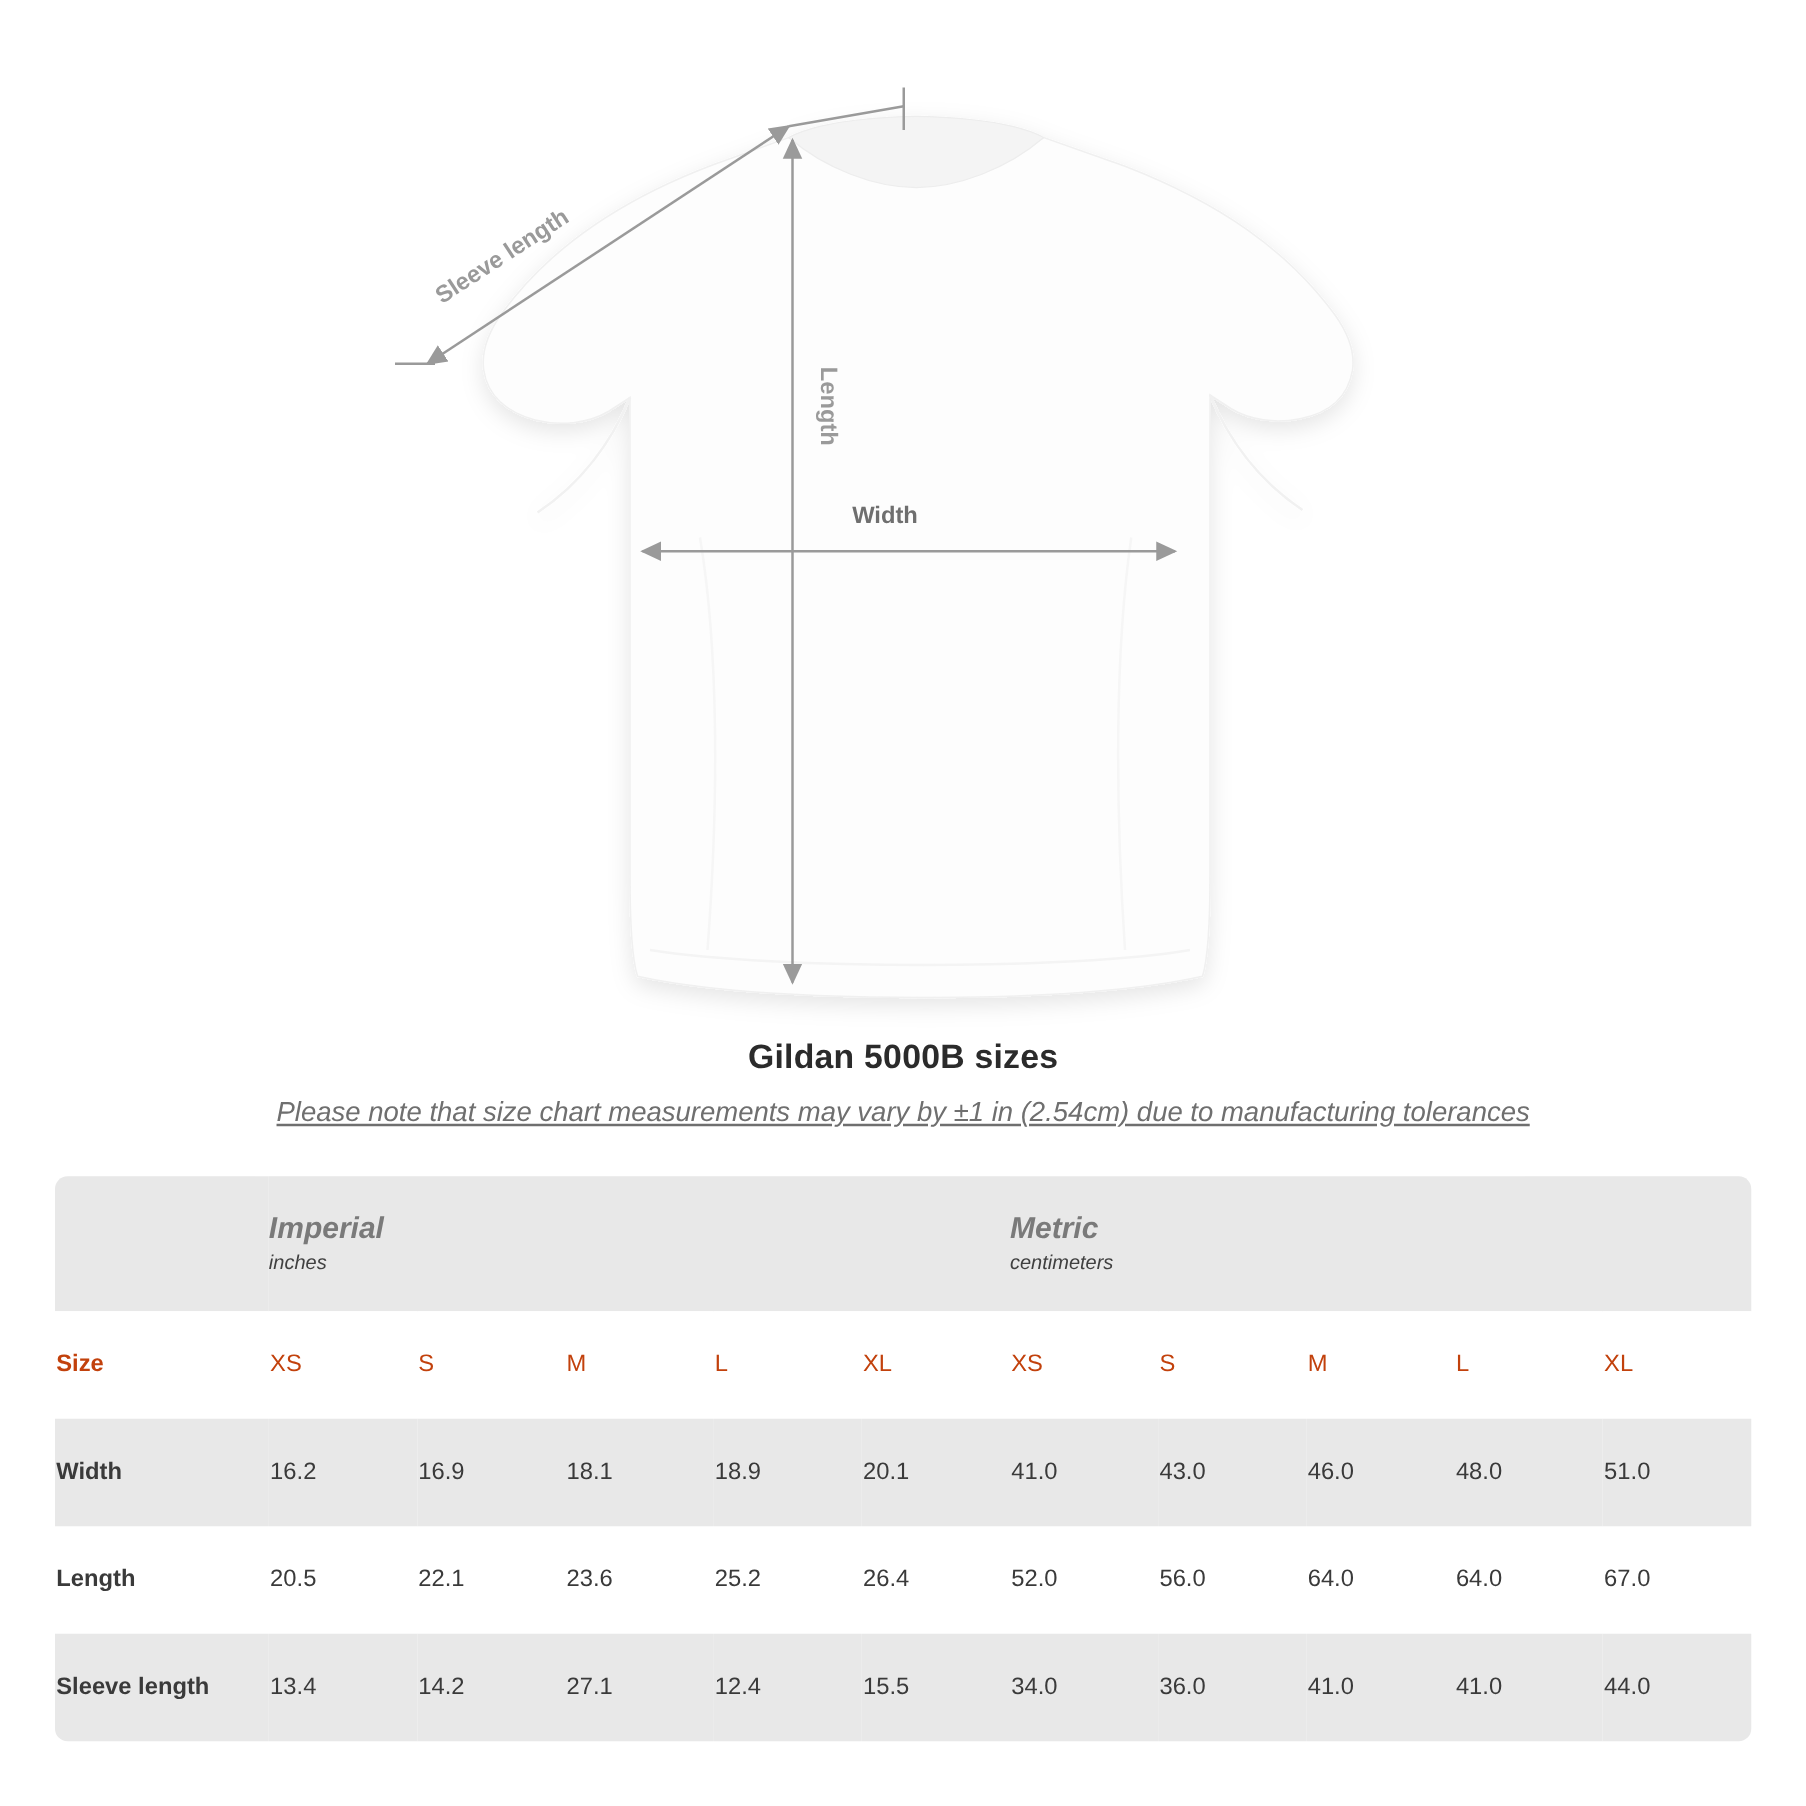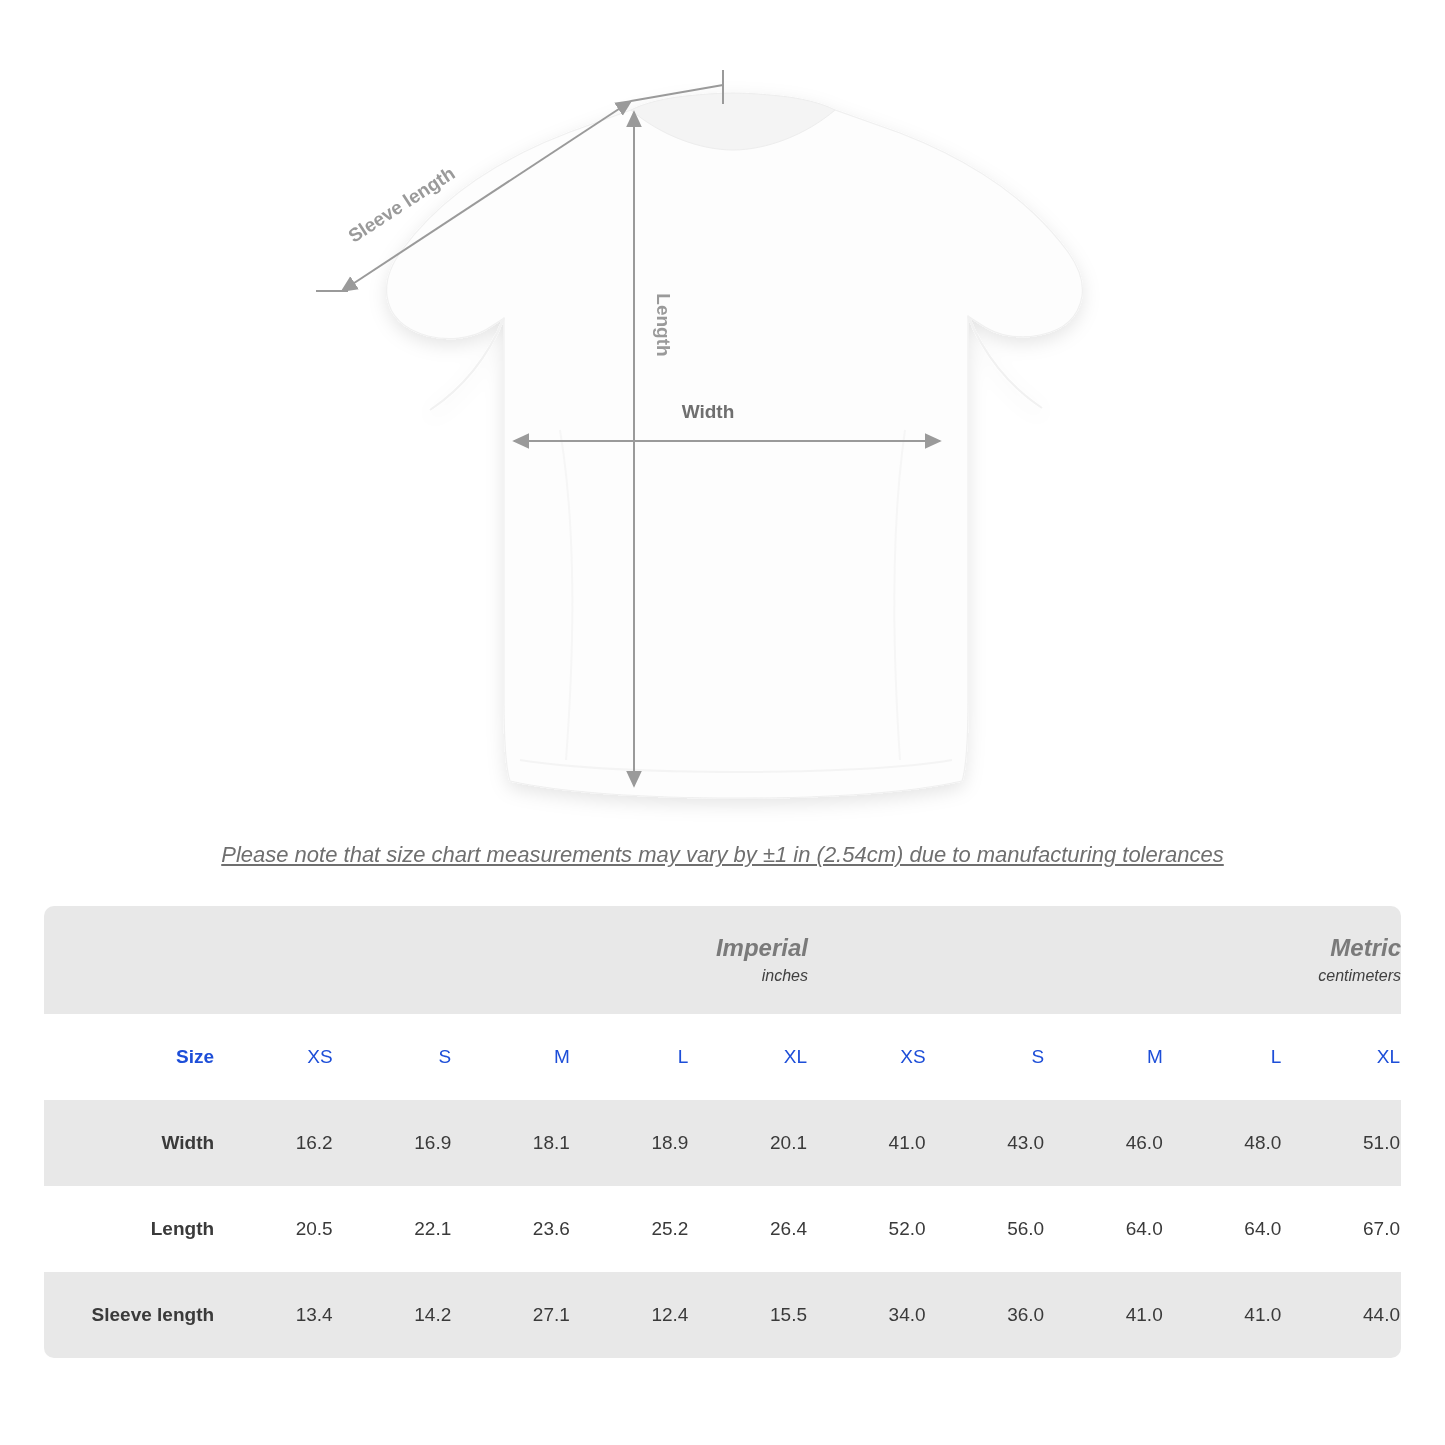--- a/index.html
+++ b/index.html
@@ -58,21 +58,21 @@
     width: 1445px;
   }
   table.size-table {
     border-collapse: collapse;
     width: 100%;
     table-layout: fixed;
   }
   table.size-table td,
   table.size-table th {
     border: none;
-    text-align: right;
+    text-align: left;
     vertical-align: middle;
   }
 
   
   .sys-cell {
     background: #e8e8e8;
     height: 108px;
     padding: 0;
   }
   .sys-cell.first {
@@ -93,21 +93,21 @@
     font-style: italic;
     color: #404040;
     padding-top: 6px;
   }
 
   
   tr.head-row td {
     background: #ffffff;
     height: 84px;
     font-size: 19px;
-    color: #1d4ed8;
+    color: #c2410c;
   }
   tr.head-row td.rowlabel {
     font-weight: bold;
     font-size: 19px;
   }
 
   
   tr.data-row td {
     height: 84px;
     font-size: 19px;
@@ -204,20 +204,21 @@
       </g>
       <text x="657" y="325" transform="rotate(90 657 325)" font-family="Liberation Sans, sans-serif" font-size="19" font-weight="bold" fill="#9a9a9a" text-anchor="middle">Length</text>
 
       <g>
         <line x1="514" y1="441" x2="940" y2="441" stroke="#9a9a9a" stroke-width="2" marker-start="url(#arrTail)" marker-end="url(#arrHead)"></line>
       </g>
       <text x="708" y="418" font-family="Liberation Sans, sans-serif" font-size="19" font-weight="bold" fill="#6f6f6f" text-anchor="middle">Width</text>
     </svg>
   </div>
 
+  <div class="chart-title">Gildan 5000B sizes</div>
   <div class="chart-note">Please note that size chart measurements may vary by ±1 in (2.54cm) due to manufacturing tolerances</div>
 
   <div class="table-wrap">
     <table class="size-table">
       <colgroup>
         <col class="col-label">
         <col class="col-v">
           <col class="col-v">
           <col class="col-v">
           <col class="col-v">

